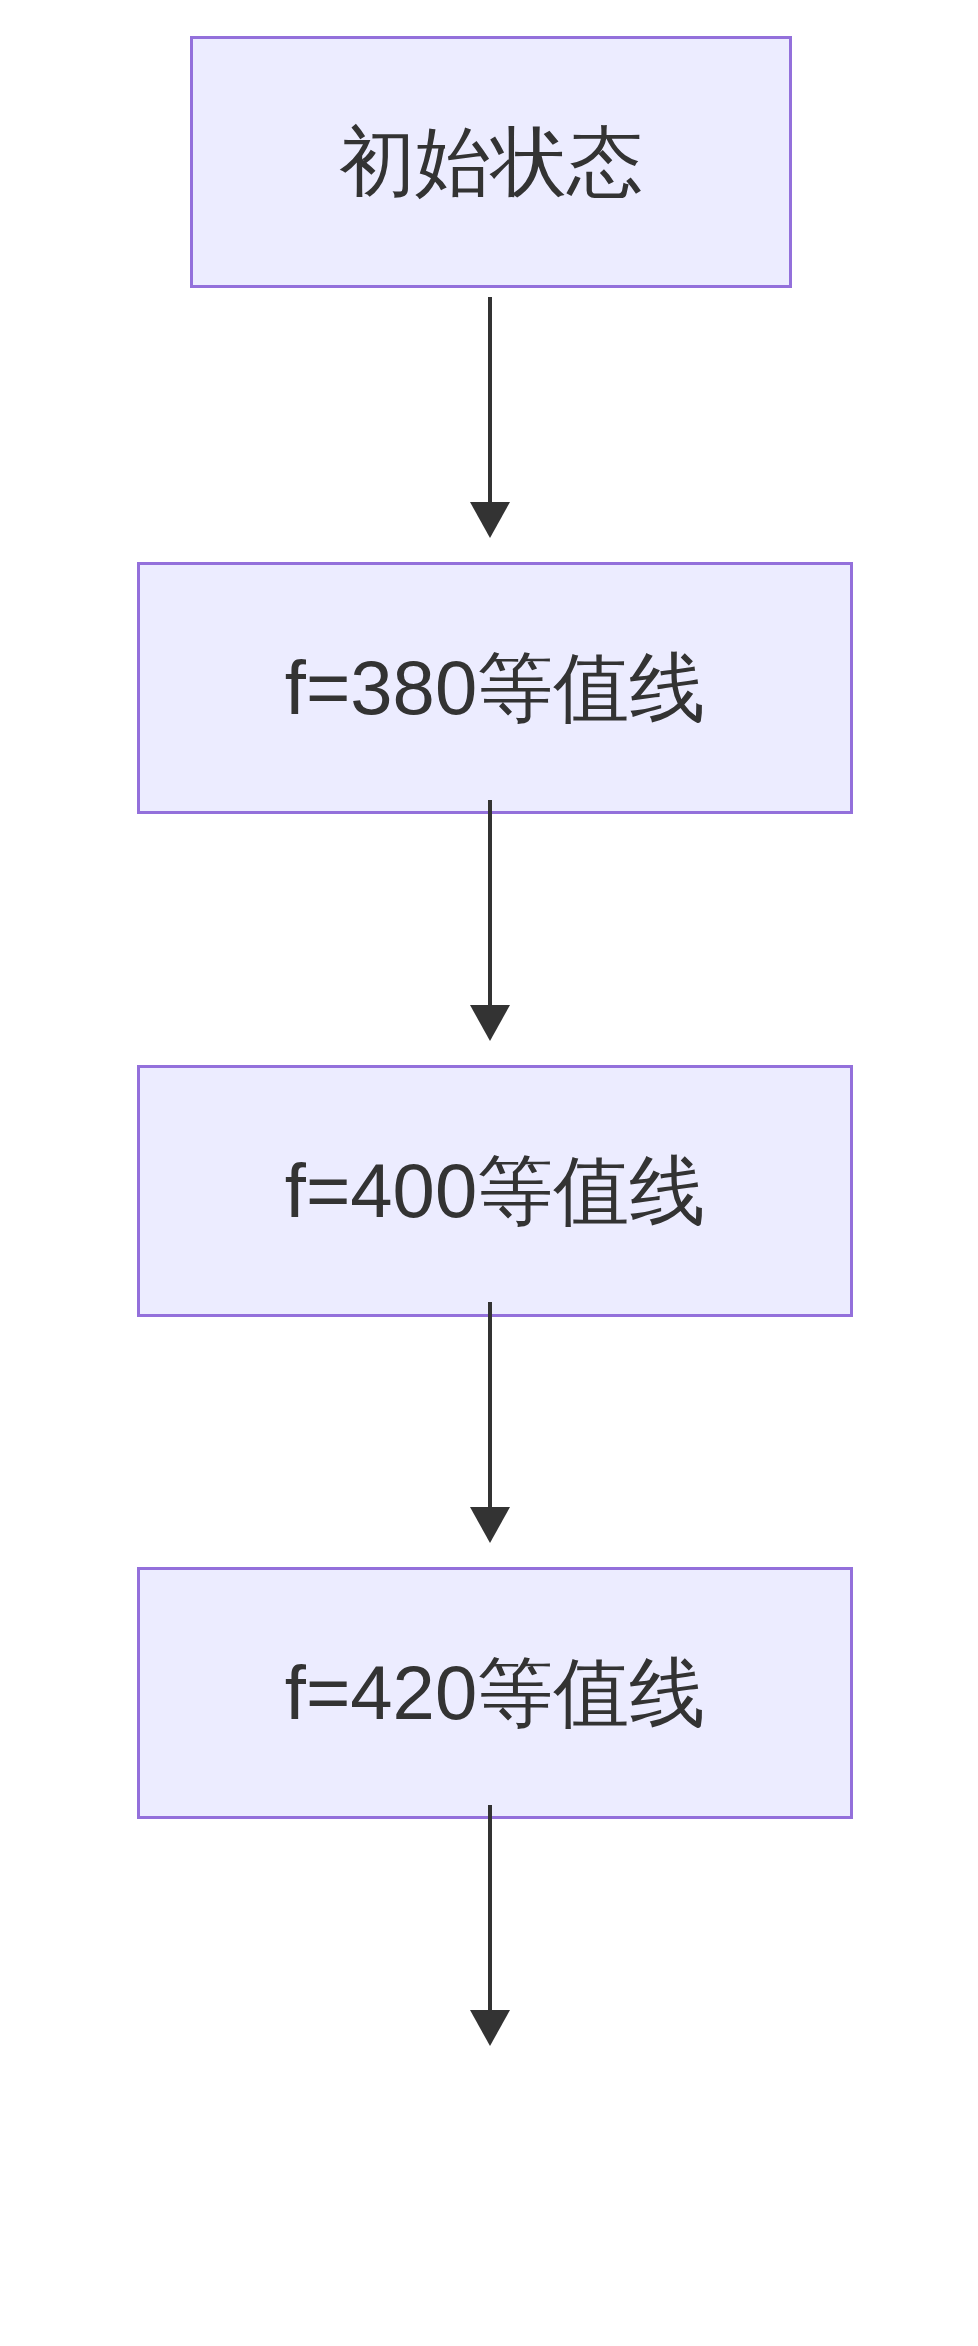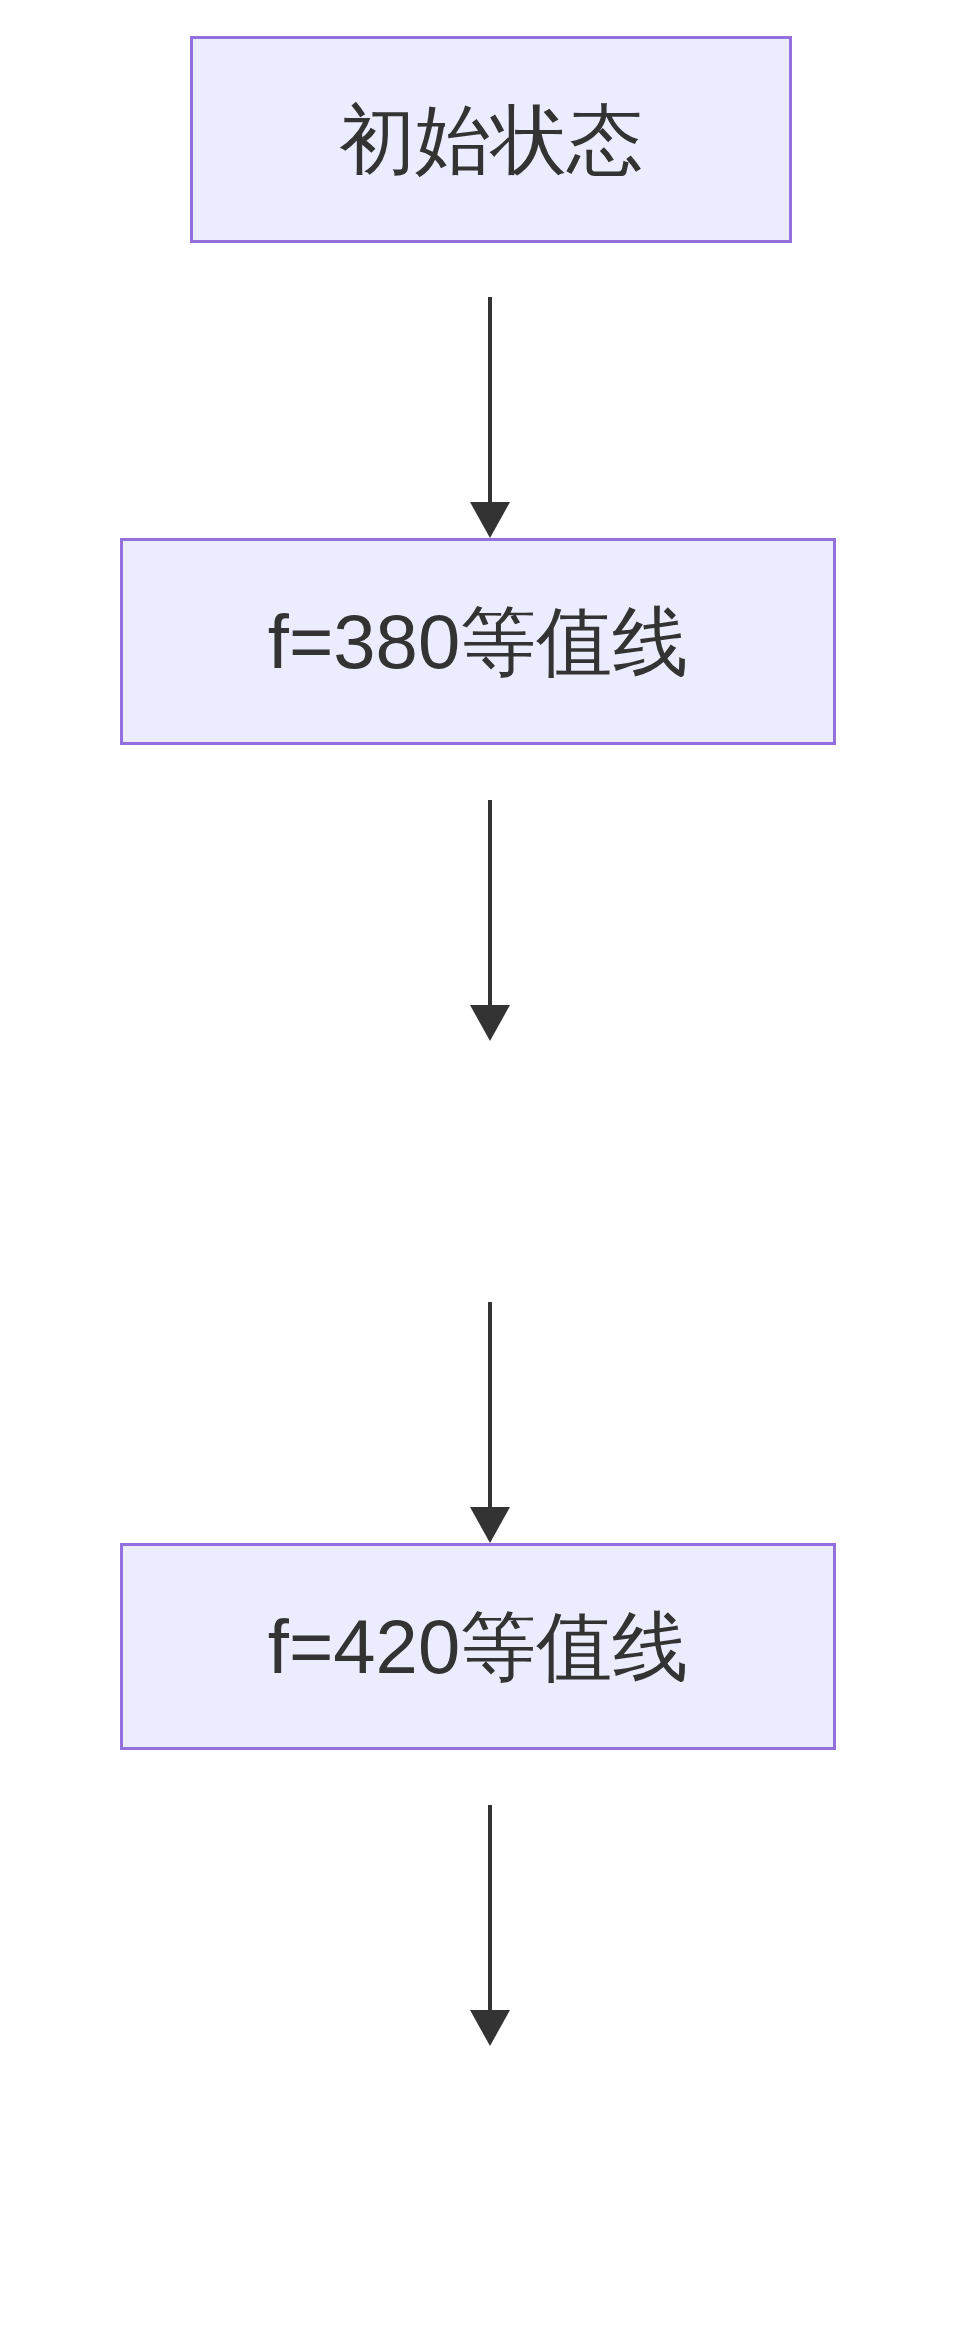--- a/index.html
+++ b/index.html
@@ -10,36 +10,36 @@
   .canvas {
     position: relative;
     width: 978px;
     height: 2346px;
     background: #ffffff;
     font-family: "Liberation Sans", "DejaVu Sans", sans-serif;
     overflow: hidden;
   }
   .node {
     position: absolute;
-    height: 207px;
+    height: 252px;
     box-sizing: border-box;
     background: #ECECFF;
     border: 3px solid #9370DB;
     display: flex;
     align-items: center;
     justify-content: center;
   }
   .node .label {
     color: #333333;
     font-size: 76px;
     line-height: 1;
     white-space: nowrap;
   }
   .node.narrow { left: 190px; width: 602px; }
-  .node.wide   { left: 120px; width: 716px; }
+  .node.wide   { left: 137px; width: 716px; margin-top: 24px; }
   .n1 { top: 36px; }
   .n2 { top: 538px; }
   .n3 { top: 1041px; }
   .n4 { top: 1543px; }
   .n5 { top: 2046px; }
 
   .arrow {
     position: absolute;
     left: 469px;
     width: 42px;
@@ -82,20 +82,23 @@
 
   <div class="node wide n2">
     <span class="label">f=380等值线</span>
   </div>
 
   <div class="arrow a2">
     <div class="shaft"></div>
     <div class="head"></div>
   </div>
 
+  <div class="node wide n3">
+    <span class="label">f=400等值线</span>
+  </div>
 
   <div class="arrow a3">
     <div class="shaft"></div>
     <div class="head"></div>
   </div>
 
   <div class="node wide n4">
     <span class="label">f=420等值线</span>
   </div>
 

